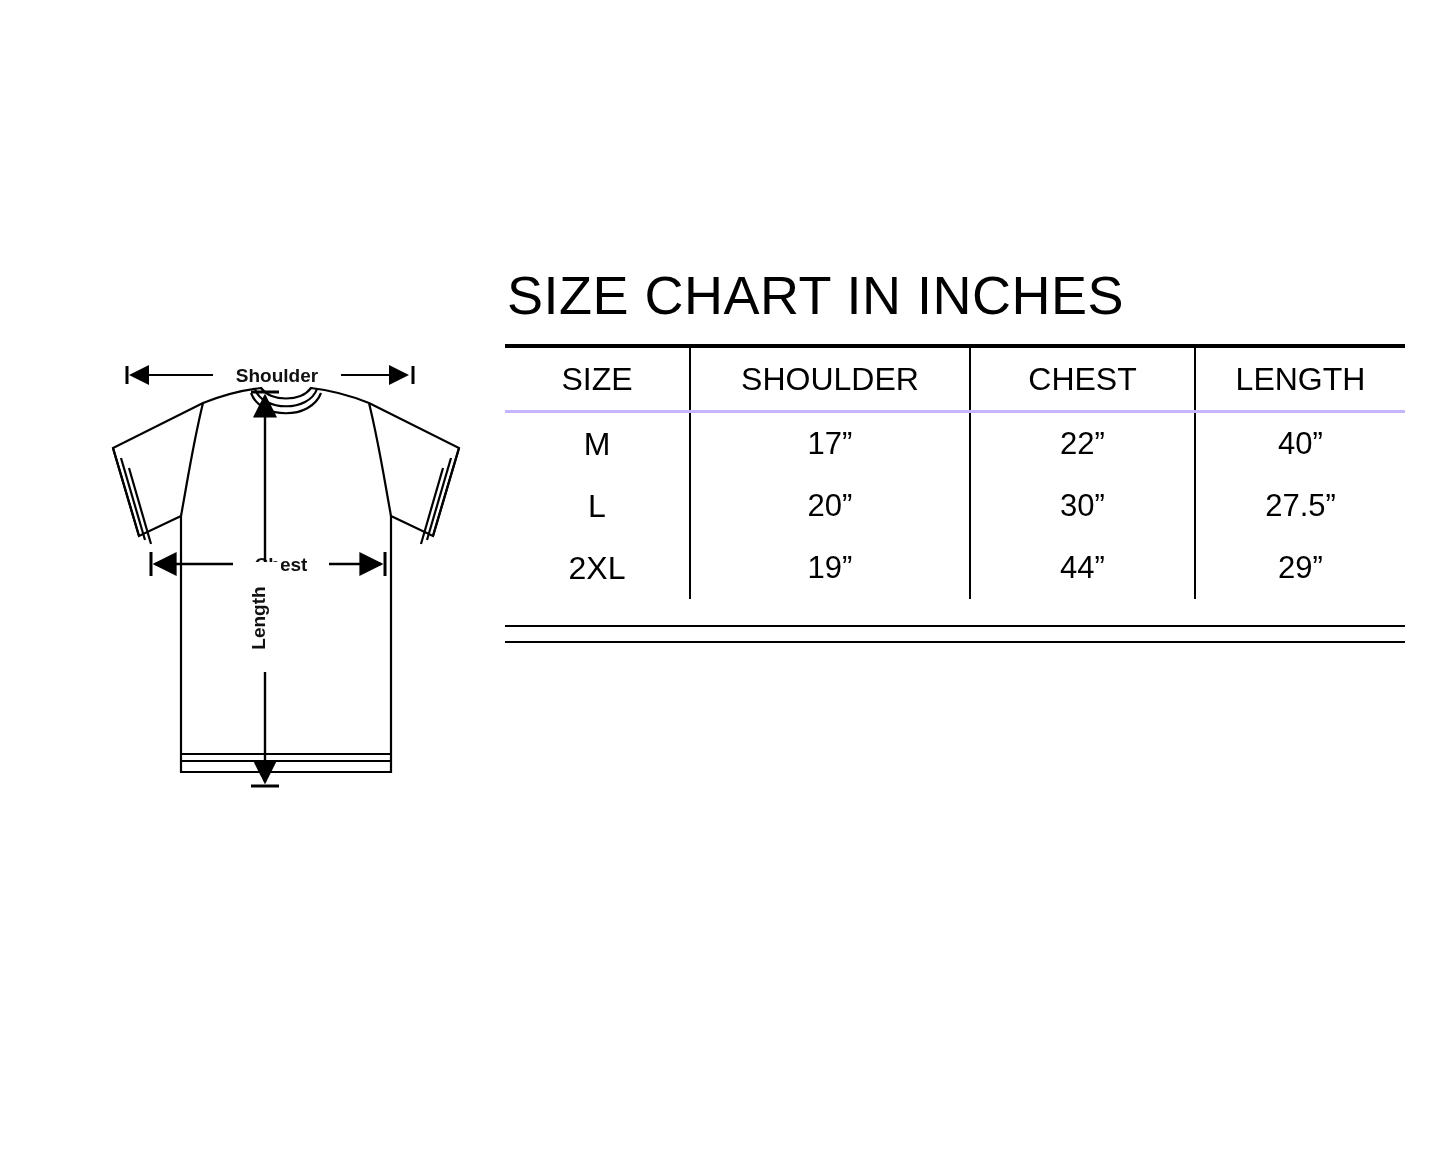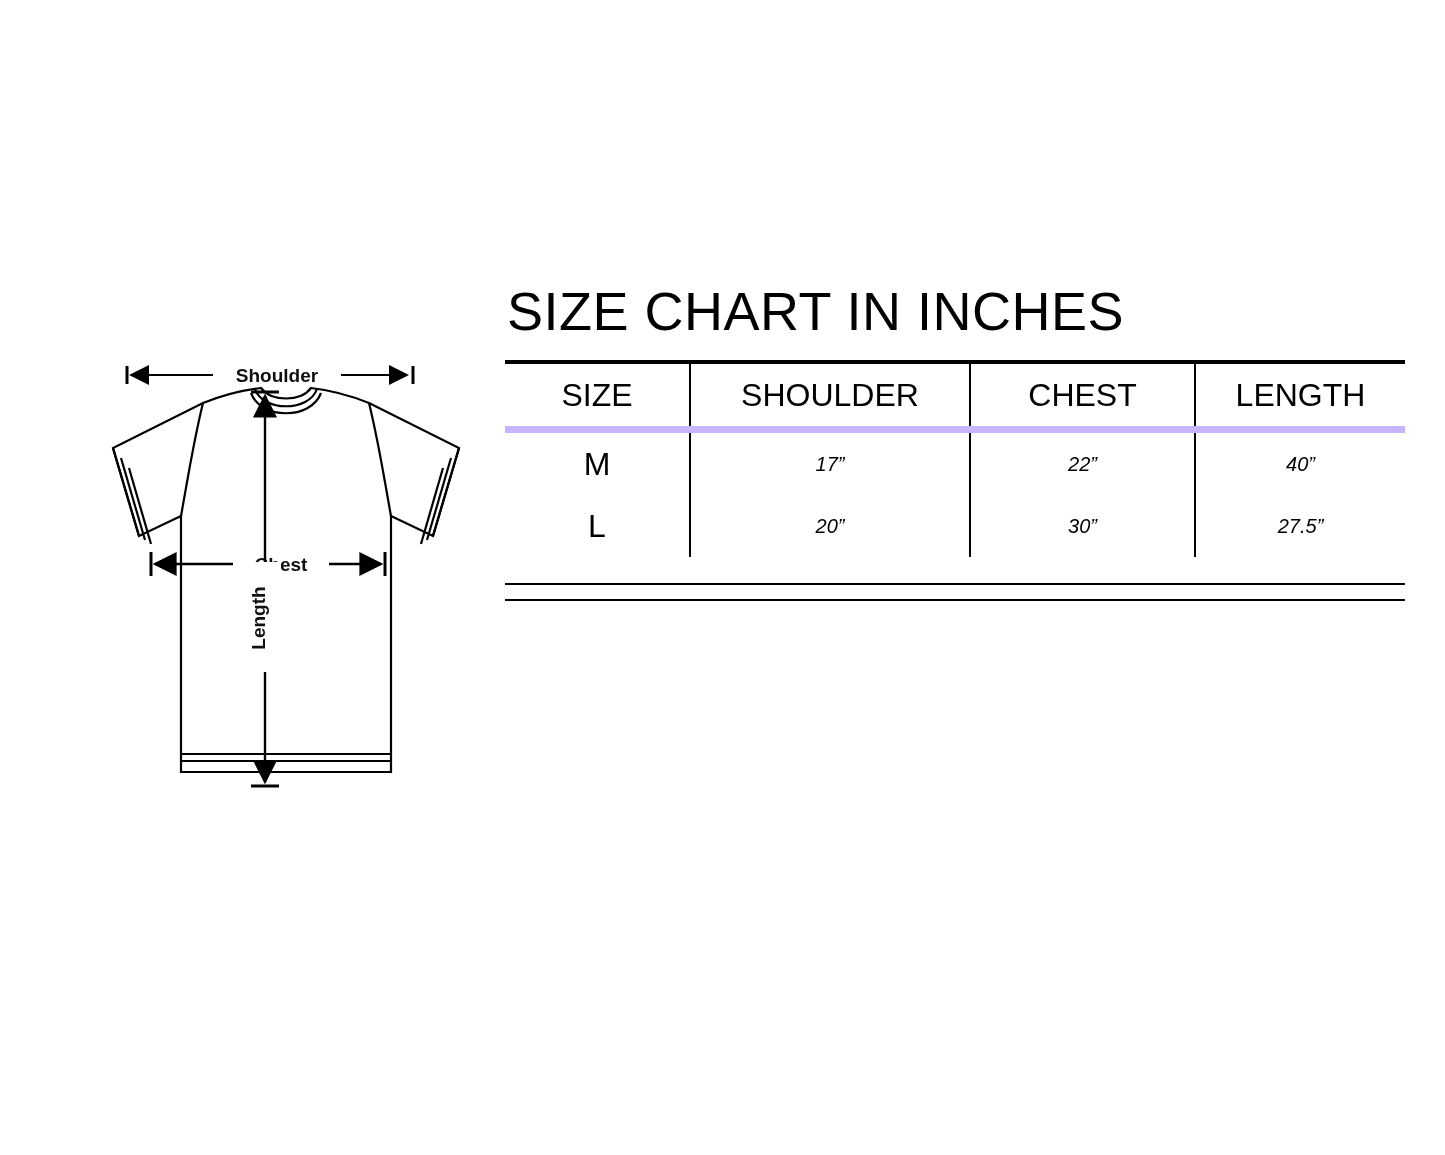--- a/index.html
+++ b/index.html
@@ -31,21 +31,21 @@
     font-family: "Liberation Sans", sans-serif;
     font-weight: bold;
     font-size: 19px;
     fill: #111;
   }
 
   
   #chart-panel {
     position: absolute;
     left: 505px;
-    top: 280px;
+    top: 264px;
     width: 900px;
   }
   #chart-title {
     font-family: "Liberation Sans", sans-serif;
     font-size: 54px;
     font-weight: 400;
     letter-spacing: 0.5px;
     color: #000;
     white-space: nowrap;
     margin: 0 0 18px 2px;
@@ -81,35 +81,34 @@
   }
 
   thead th {
     font-size: 32px;
     font-weight: 400;
     font-family: "Liberation Sans", sans-serif;
     height: 62px;
     vertical-align: middle;
   }
   thead tr.header-row th {
-    border-bottom: 7px solid #c4b5fd;
+    border-bottom: 3px solid #c4b5fd;
   }
   tbody td {
     height: 62px;
     vertical-align: middle;
     border-bottom: 2px solid #000;
   }
   tbody td.size-cell {
     font-size: 32px;
     font-style: normal;
     font-family: "Liberation Sans", sans-serif;
   }
   tbody td.val-cell {
-    font-size: 20px;
-    font-style: italic;
+    font-size: 31px;
     font-family: "Liberation Sans", sans-serif;
   }
   
   thead th.sep, tbody td.sep {
     border-left: 2px solid #000;
   }
   
   .bottom-rules {
     width: 900px;
     margin-top: 0;
@@ -217,20 +216,26 @@
         <td class="val-cell sep">17”</td>
         <td class="val-cell sep">22”</td>
         <td class="val-cell sep">40”</td>
       </tr>
       <tr>
         <td class="size-cell">L</td>
         <td class="val-cell sep">20”</td>
         <td class="val-cell sep">30”</td>
         <td class="val-cell sep">27.5”</td>
       </tr>
+      <tr>
+        <td class="size-cell">2XL</td>
+        <td class="val-cell sep">19”</td>
+        <td class="val-cell sep">44”</td>
+        <td class="val-cell sep">29”</td>
+      </tr>
     </tbody>
   </table>
 
   <div class="bottom-rules">
     <div class="gap-26"></div>
     <div class="rule-thin"></div>
     <div class="gap-14"></div>
     <div class="rule-thin"></div>
   </div>
 </div>

